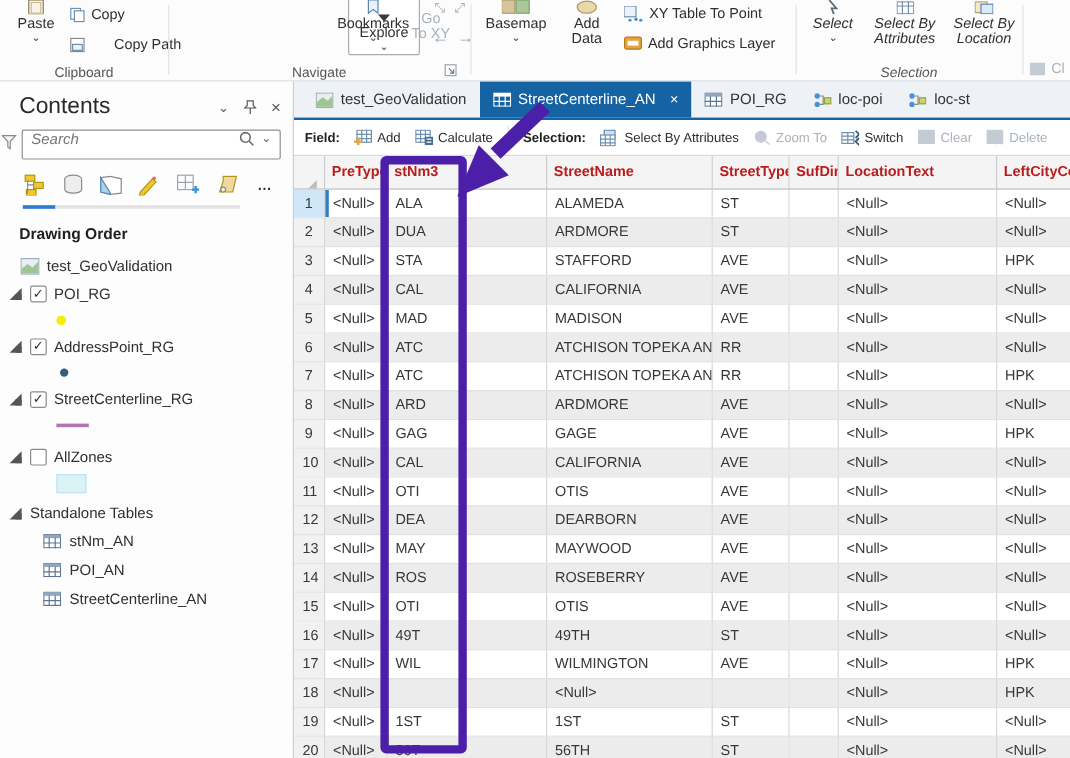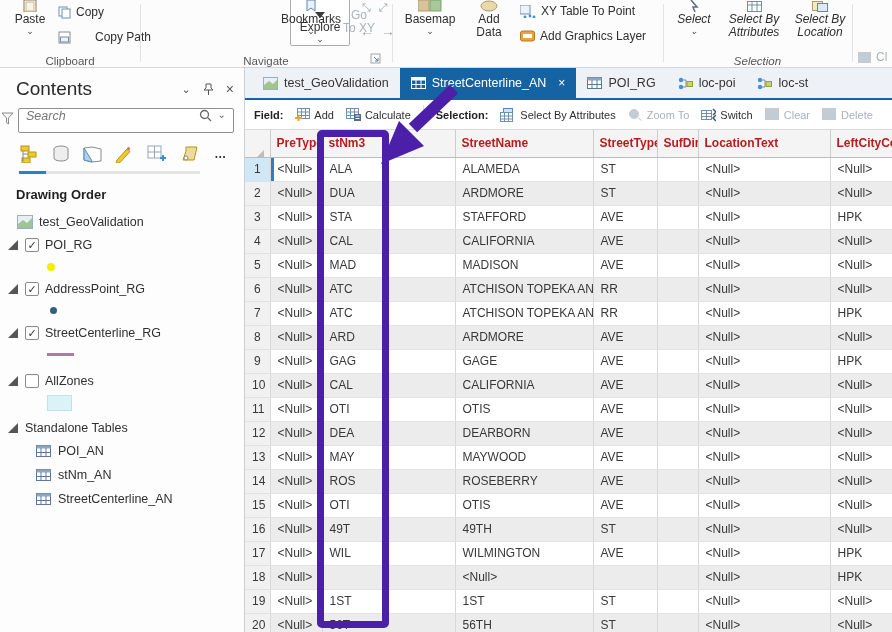--- a/index.html
+++ b/index.html
@@ -364,29 +364,29 @@
     <span class="expander"></span>
     <span>Standalone Tables</span>
   </div>
 
   <div class="std-item">
     <svg width="15" height="12">
         <rect x="0.5" y="0.5" width="14" height="11" fill="#fff" stroke="#5d7894"></rect>
         <rect x="0.5" y="0.5" width="14" height="3" fill="#8fa7bd"></rect>
         <path d="M5 3 v9 M10 3 v9 M0 7.5 h15" stroke="#5d7894"></path>
       </svg>
-    <span>POI_AN</span>
+    <span>stNm_AN</span>
   </div>
   <div class="std-item">
     <svg width="15" height="12">
         <rect x="0.5" y="0.5" width="14" height="11" fill="#fff" stroke="#5d7894"></rect>
         <rect x="0.5" y="0.5" width="14" height="3" fill="#8fa7bd"></rect>
         <path d="M5 3 v9 M10 3 v9 M0 7.5 h15" stroke="#5d7894"></path>
       </svg>
-    <span>stNm_AN</span>
+    <span>POI_AN</span>
   </div>
   <div class="std-item">
     <svg width="15" height="12">
         <rect x="0.5" y="0.5" width="14" height="11" fill="#fff" stroke="#5d7894"></rect>
         <rect x="0.5" y="0.5" width="14" height="3" fill="#8fa7bd"></rect>
         <path d="M5 3 v9 M10 3 v9 M0 7.5 h15" stroke="#5d7894"></path>
       </svg>
     <span>StreetCenterline_AN</span>
   </div>
 </aside>

